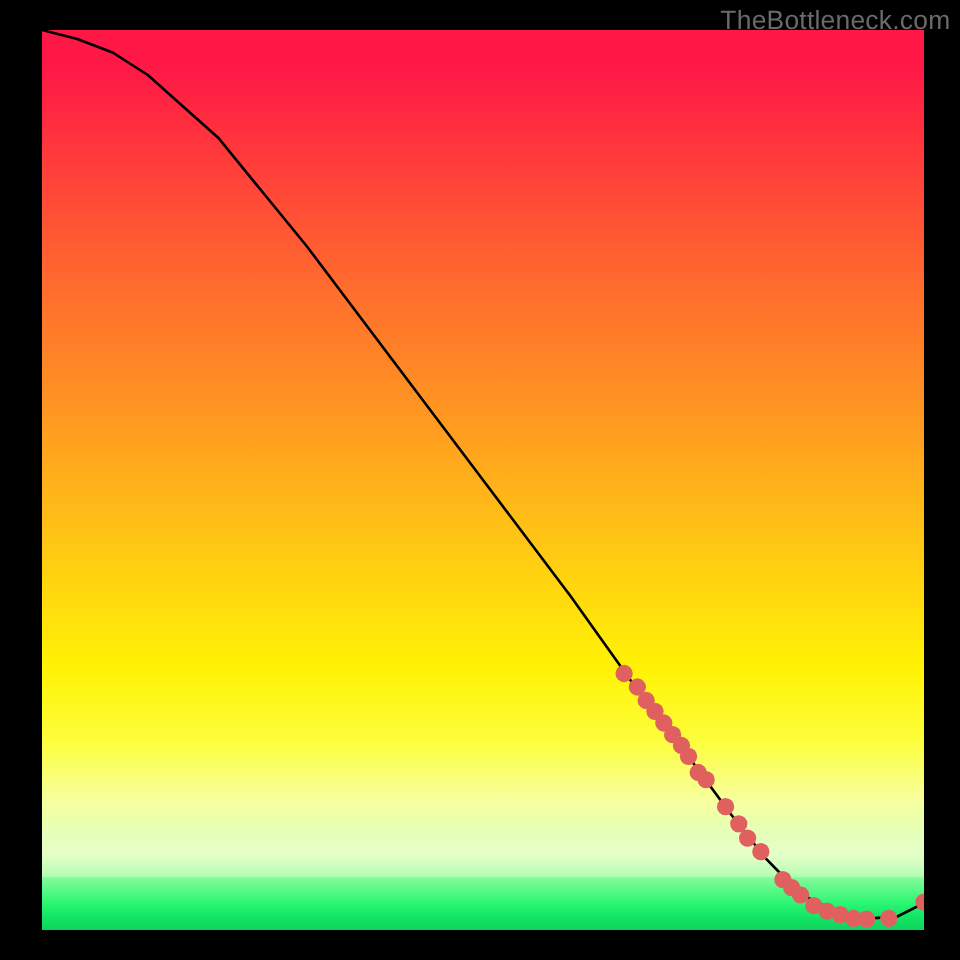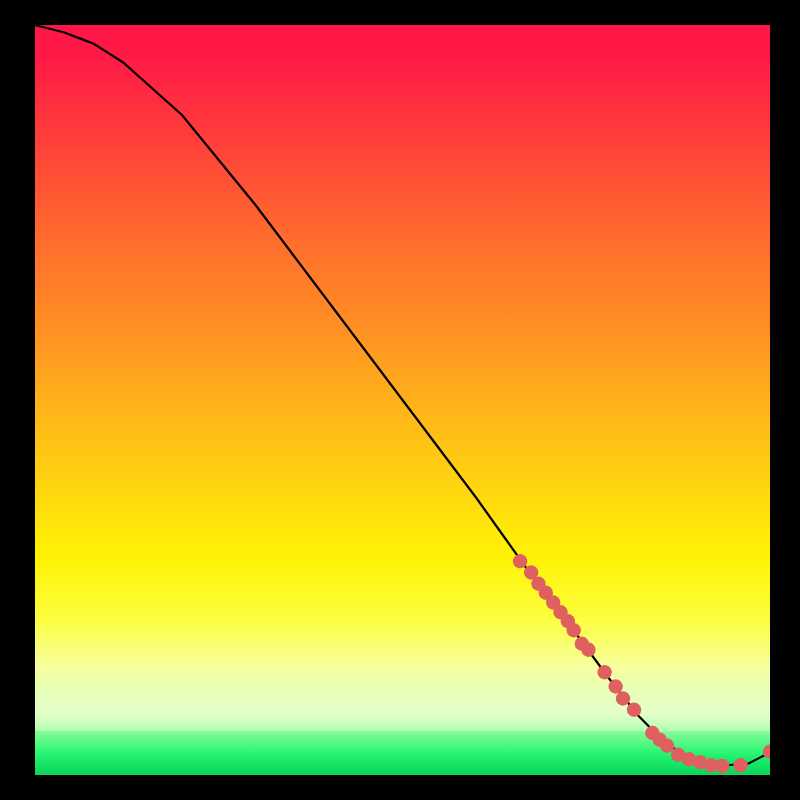--- a/index.html
+++ b/index.html
@@ -72,20 +72,21 @@
   svg {
     position: absolute;
     inset: 0;
   }
 </style>
 </head>
 <body>
 
 <div class="frame">
 
+  <div class="watermark">TheBottleneck.com</div>
 
   <div class="plot">
     <div class="grad"></div>
     <div class="pale-band"></div>
 
     <svg id="chart-svg" viewBox="0 0 735 750" preserveAspectRatio="none">
       <path id="curve-path" fill="none" stroke="#000" stroke-width="2.2" d="M 0.00 0.00 C 11.76 3.00 17.64 4.50 29.40 7.50 C 41.16 12.00 47.04 14.25 58.80 18.75 C 70.56 26.25 76.44 30.00 88.20 37.50 C 111.72 58.50 123.48 69.00 147.00 90.00 C 176.40 126.00 191.10 144.00 220.50 180.00 C 249.90 219.00 264.60 238.50 294.00 277.50 C 323.40 316.50 338.10 336.00 367.50 375.00 C 396.90 414.00 411.60 433.50 441.00 472.50 C 464.52 505.50 476.28 522.00 499.80 555.00 C 511.56 570.00 517.44 577.50 529.20 592.50 C 546.84 616.50 555.66 628.50 573.30 652.50 C 585.06 667.50 590.94 675.00 602.70 690.00 C 614.46 702.00 620.34 708.00 632.10 720.00 C 643.86 726.00 649.74 729.00 661.50 735.00 C 673.26 737.10 679.14 738.15 690.90 740.25 C 699.72 739.65 704.13 739.35 712.95 738.75 C 721.77 734.25 726.18 732.00 735.00 727.50"></path>
       <g id="dots">
           <circle cx="485.10" cy="536.25" r="7.2" fill="#e06060"></circle>
           <circle cx="496.13" cy="547.50" r="7.2" fill="#e06060"></circle>

